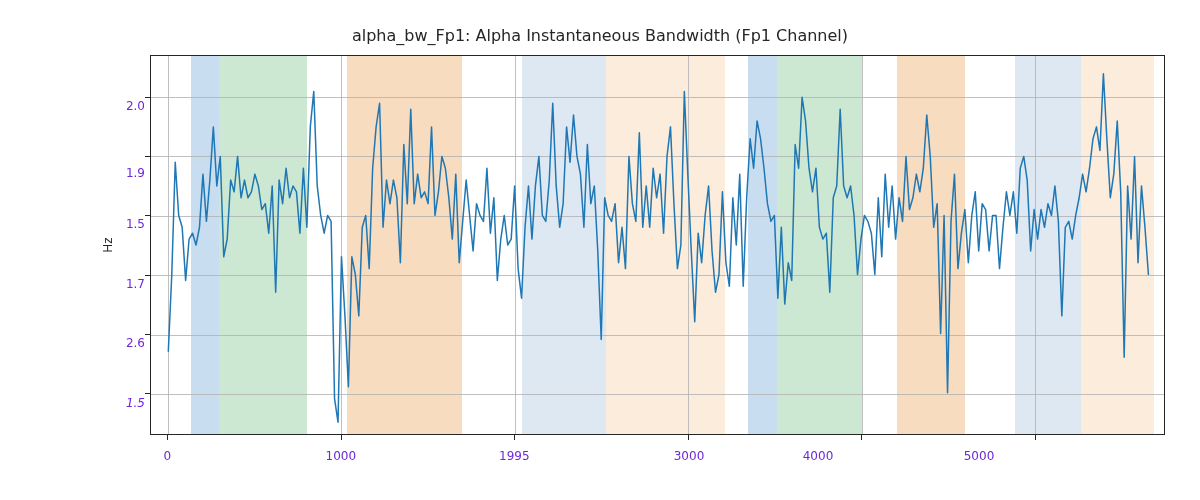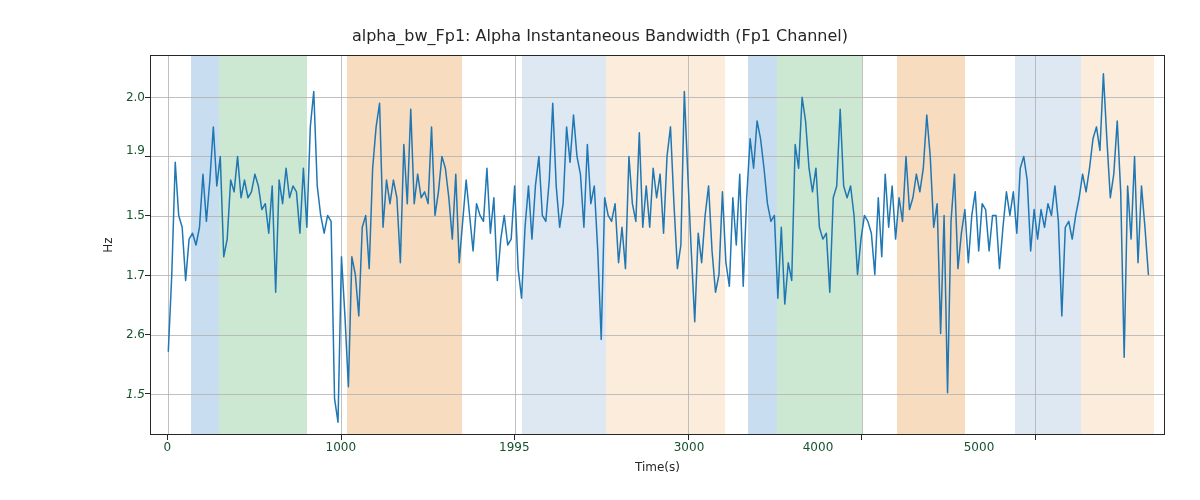--- a/index.html
+++ b/index.html
@@ -57,21 +57,22 @@
   .line-path {
     fill: none;
     stroke: #1f77b4;
     stroke-width: 1.5;
     stroke-linejoin: round;
     stroke-linecap: round;
   }
   .xtick-label, .ytick-label {
     position: absolute;
     font-size: 12px;
-    color: #14532d;
+    color: #6d28d9;
+    margin-top: 9px;
   }
   .xtick-label { top: 440px; transform: translateX(-50%); }
   .ytick-label { left: 145px; transform: translate(-100%, -50%); text-align: right; }
   .xlabel {
     position: absolute;
     top: 460px;
     left: 150px;
     width: 1015px;
     text-align: center;
     font-size: 12px;
@@ -133,21 +134,20 @@
       <div class="grid-h" style="top: 278.562px;"></div>
       <div class="grid-h" style="top: 219.187px;"></div>
       <div class="grid-h" style="top: 159.812px;"></div>
       <div class="grid-h" style="top: 100.437px;"></div>
       <div class="grid-h" style="top: 41.0625px;"></div>
       <svg class="line-layer" id="line-layer" viewBox="0 0 1015 380" preserveAspectRatio="none">
       <path id="series-path" class="line-path" d="M17.35,296.87 L20.82,219.69 L24.29,106.88 L27.76,160.31 L31.23,172.19 L34.70,225.62 L38.17,184.06 L41.64,178.12 L45.11,190.00 L48.58,172.19 L52.05,118.75 L55.52,166.25 L58.99,124.69 L62.46,71.25 L65.93,130.62 L69.40,100.94 L72.87,201.87 L76.34,184.06 L79.81,124.69 L83.28,136.56 L86.75,100.94 L90.22,142.50 L93.69,124.69 L97.16,142.50 L100.63,136.56 L104.10,118.75 L107.57,130.62 L111.04,154.37 L114.51,148.44 L117.98,178.12 L121.45,130.62 L124.92,237.50 L128.39,124.69 L131.86,148.44 L135.33,112.81 L138.80,142.50 L142.27,130.62 L145.74,136.56 L149.21,178.12 L152.68,112.81 L156.15,172.19 L159.62,71.25 L163.09,35.63 L166.56,130.62 L170.03,160.31 L173.50,178.12 L176.97,160.31 L180.44,166.25 L183.91,344.37 L187.38,368.13 L190.85,201.87 L194.32,261.25 L197.79,332.50 L201.26,201.87 L204.74,219.69 L208.21,261.25 L211.68,172.19 L215.15,160.31 L218.62,213.75 L222.09,112.81 L225.56,71.25 L229.03,47.50 L232.50,172.19 L235.97,124.69 L239.44,148.44 L242.91,124.69 L246.38,142.50 L249.85,207.81 L253.32,89.06 L256.79,148.44 L260.26,53.44 L263.73,148.44 L267.20,118.75 L270.67,142.50 L274.14,136.56 L277.61,148.44 L281.08,71.25 L284.55,160.31 L288.02,136.56 L291.49,100.94 L294.96,112.81 L298.43,142.50 L301.90,184.06 L305.37,118.75 L308.84,207.81 L312.31,166.25 L315.78,124.69 L319.25,160.31 L322.72,195.94 L326.19,148.44 L329.66,160.31 L333.13,166.25 L336.60,112.81 L340.07,178.12 L343.54,142.50 L347.01,225.62 L350.48,184.06 L353.95,160.31 L357.42,190.00 L360.89,184.06 L364.36,130.62 L367.83,213.75 L371.30,243.44 L374.77,172.19 L378.24,130.62 L381.71,184.06 L385.18,130.62 L388.65,100.94 L392.12,160.31 L395.59,166.25 L399.06,124.69 L402.53,47.50 L406.00,130.62 L409.47,172.19 L412.94,148.44 L416.41,71.25 L419.88,106.88 L423.35,59.37 L426.82,100.94 L430.29,118.75 L433.76,172.19 L437.23,89.06 L440.70,148.44 L444.17,130.62 L447.64,195.94 L451.11,285.00 L454.58,142.50 L458.05,160.31 L461.52,166.25 L464.99,148.44 L468.46,207.81 L471.93,172.19 L475.40,213.75 L478.87,100.94 L482.34,148.44 L485.81,166.25 L489.28,77.19 L492.75,172.19 L496.22,130.62 L499.69,172.19 L503.16,112.81 L506.63,142.50 L510.10,118.75 L513.57,178.12 L517.04,100.94 L520.51,71.25 L523.98,148.44 L527.45,213.75 L530.92,190.00 L534.39,35.63 L537.86,118.75 L541.33,195.94 L544.80,267.19 L548.27,178.12 L551.74,207.81 L555.21,160.31 L558.68,130.62 L562.15,195.94 L565.62,237.50 L569.09,219.69 L572.56,136.56 L576.03,207.81 L579.50,231.56 L582.97,142.50 L586.44,190.00 L589.91,118.75 L593.38,231.56 L596.85,142.50 L600.32,83.12 L603.79,112.81 L607.26,65.31 L610.74,83.12 L614.21,112.81 L617.68,148.44 L621.15,166.25 L624.62,160.31 L628.09,243.44 L631.56,172.19 L635.03,249.38 L638.50,207.81 L641.97,225.62 L645.44,89.06 L648.91,112.81 L652.38,41.56 L655.85,65.31 L659.32,112.81 L662.79,136.56 L666.26,112.81 L669.73,172.19 L673.20,184.06 L676.67,178.12 L680.14,237.50 L683.61,142.50 L687.08,130.62 L690.55,53.44 L694.02,130.62 L697.49,142.50 L700.96,130.62 L704.43,160.31 L707.90,219.69 L711.37,184.06 L714.84,160.31 L718.31,166.25 L721.78,178.12 L725.25,219.69 L728.72,142.50 L732.19,201.87 L735.66,118.75 L739.13,172.19 L742.60,130.62 L746.07,184.06 L749.54,142.50 L753.01,166.25 L756.48,100.94 L759.95,154.37 L763.42,142.50 L766.89,118.75 L770.36,136.56 L773.83,112.81 L777.30,59.37 L780.77,100.94 L784.24,172.19 L787.71,148.44 L791.18,279.06 L794.65,160.31 L798.12,338.44 L801.59,166.25 L805.06,118.75 L808.53,213.75 L812.00,178.12 L815.47,154.37 L818.94,207.81 L822.41,160.31 L825.88,136.56 L829.35,195.94 L832.82,148.44 L836.29,154.37 L839.76,195.94 L843.23,160.31 L846.70,160.31 L850.17,213.75 L853.64,172.19 L857.11,136.56 L860.58,160.31 L864.05,136.56 L867.52,178.12 L870.99,112.81 L874.46,100.94 L877.93,124.69 L881.40,195.94 L884.87,154.37 L888.34,184.06 L891.81,154.37 L895.28,172.19 L898.75,148.44 L902.22,160.31 L905.69,130.62 L909.16,166.25 L912.63,261.25 L916.10,172.19 L919.57,166.25 L923.04,184.06 L926.51,160.31 L929.98,142.50 L933.45,118.75 L936.92,136.56 L940.39,112.81 L943.86,83.12 L947.33,71.25 L950.80,95.00 L954.27,17.81 L957.74,83.12 L961.21,142.50 L964.68,118.75 L968.15,65.31 L971.62,136.56 L975.09,302.81 L978.56,130.62 L982.03,184.06 L985.50,100.94 L988.97,207.81 L992.44,130.62 L995.91,172.19 L999.38,219.69 "></path>
     </svg>
   </div>
 
-  <div class="xlabel">Time(s)</div>
 
   <div id="tick-container">
       <div class="xtick-label" style="left: 167.35px;">0</div>
       <div class="tick-mark-x" style="left: 167.35px;"></div>
       <div class="xtick-label" style="left: 340.855px;">1000</div>
       <div class="tick-mark-x" style="left: 340.855px;"></div>
       <div class="xtick-label" style="left: 514.359px;">1995</div>
       <div class="tick-mark-x" style="left: 514.359px;"></div>
       <div class="xtick-label" style="left: 689px;">3000</div>
       <div class="tick-mark-x" style="left: 687.863px;"></div>
@@ -156,19 +156,19 @@
       <div class="xtick-label" style="left: 979px;">5000</div>
       <div class="tick-mark-x" style="left: 1034.87px;"></div>
       <div class="ytick-label" style="top: 394px; font-style: italic;">1.5</div>
       <div class="tick-mark-y" style="top: 393.437px;"></div>
       <div class="ytick-label" style="top: 334.062px;">2.6</div>
       <div class="tick-mark-y" style="top: 334.062px;"></div>
       <div class="ytick-label" style="top: 274.688px; text-align: center;">1.7</div>
       <div class="tick-mark-y" style="top: 274.688px;"></div>
       <div class="ytick-label" style="top: 215.312px;">1.5</div>
       <div class="tick-mark-y" style="top: 215.312px;"></div>
-      <div class="ytick-label" style="top: 150px;">1.9</div>
+      <div class="ytick-label" style="top: 164px;">1.9</div>
       <div class="tick-mark-y" style="top: 155.937px;"></div>
       <div class="ytick-label" style="top: 96.5625px;">2.0</div>
       <div class="tick-mark-y" style="top: 96.5625px;"></div>
     </div>
 
 </div>
 
 </body></html>

